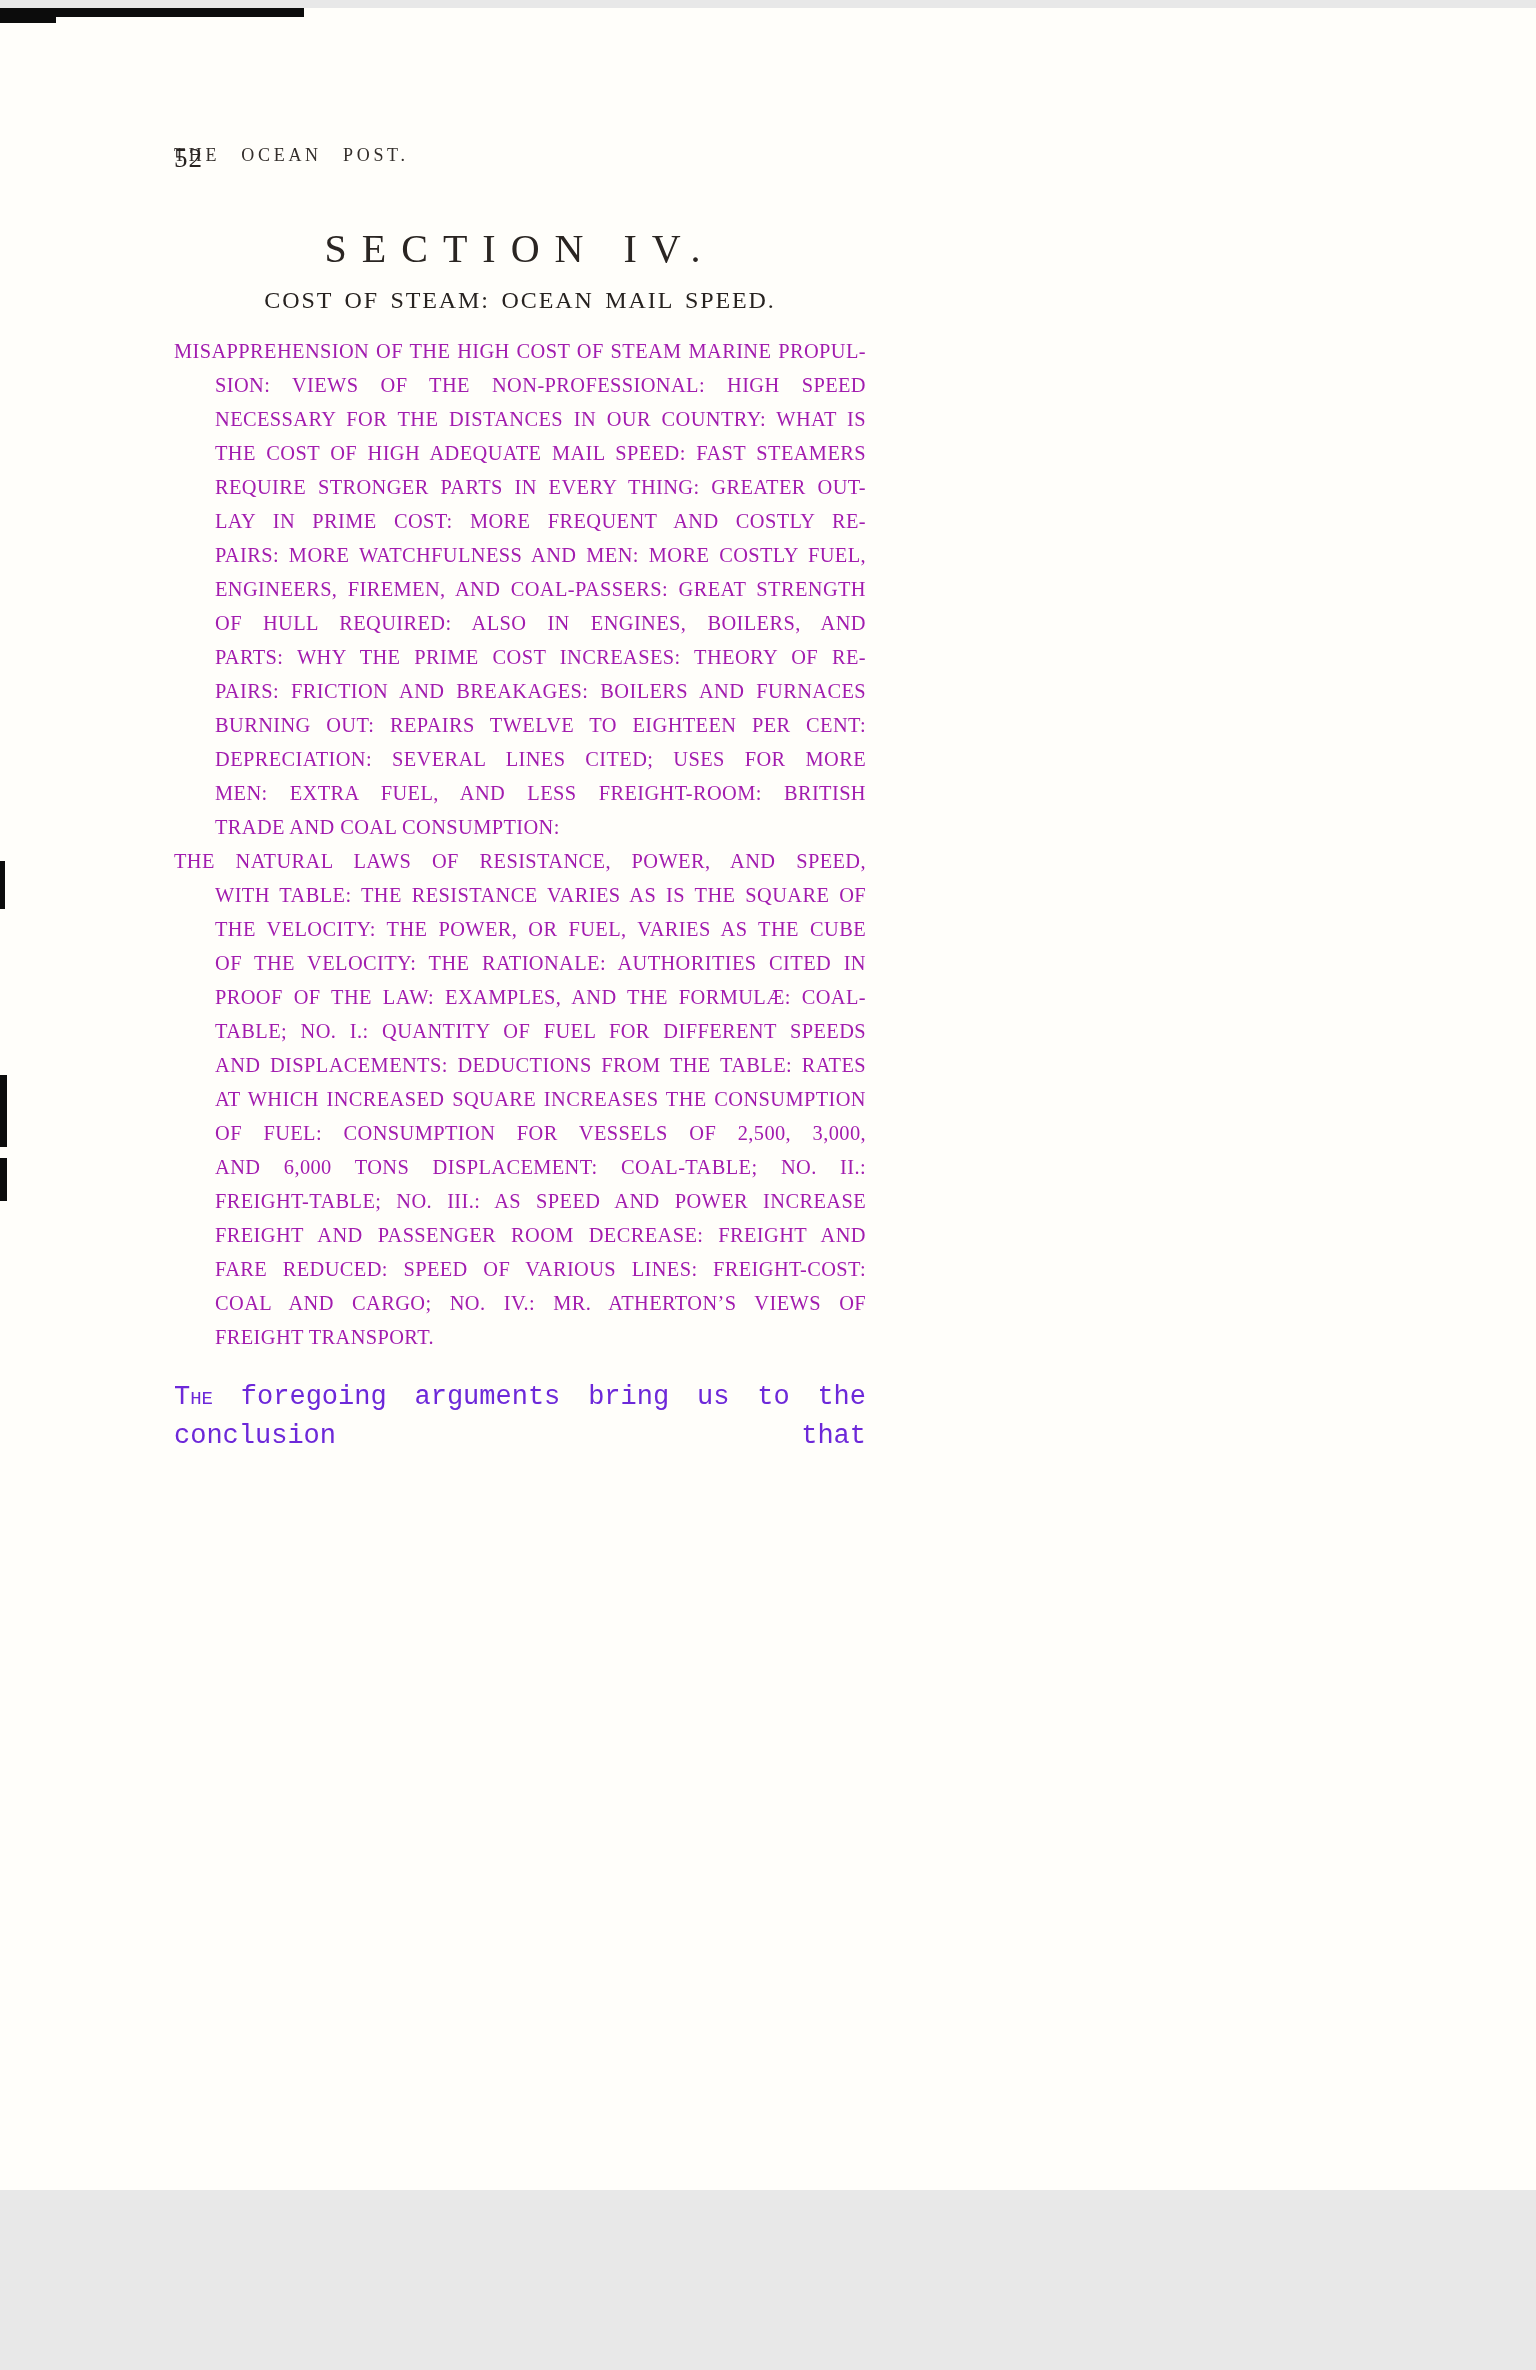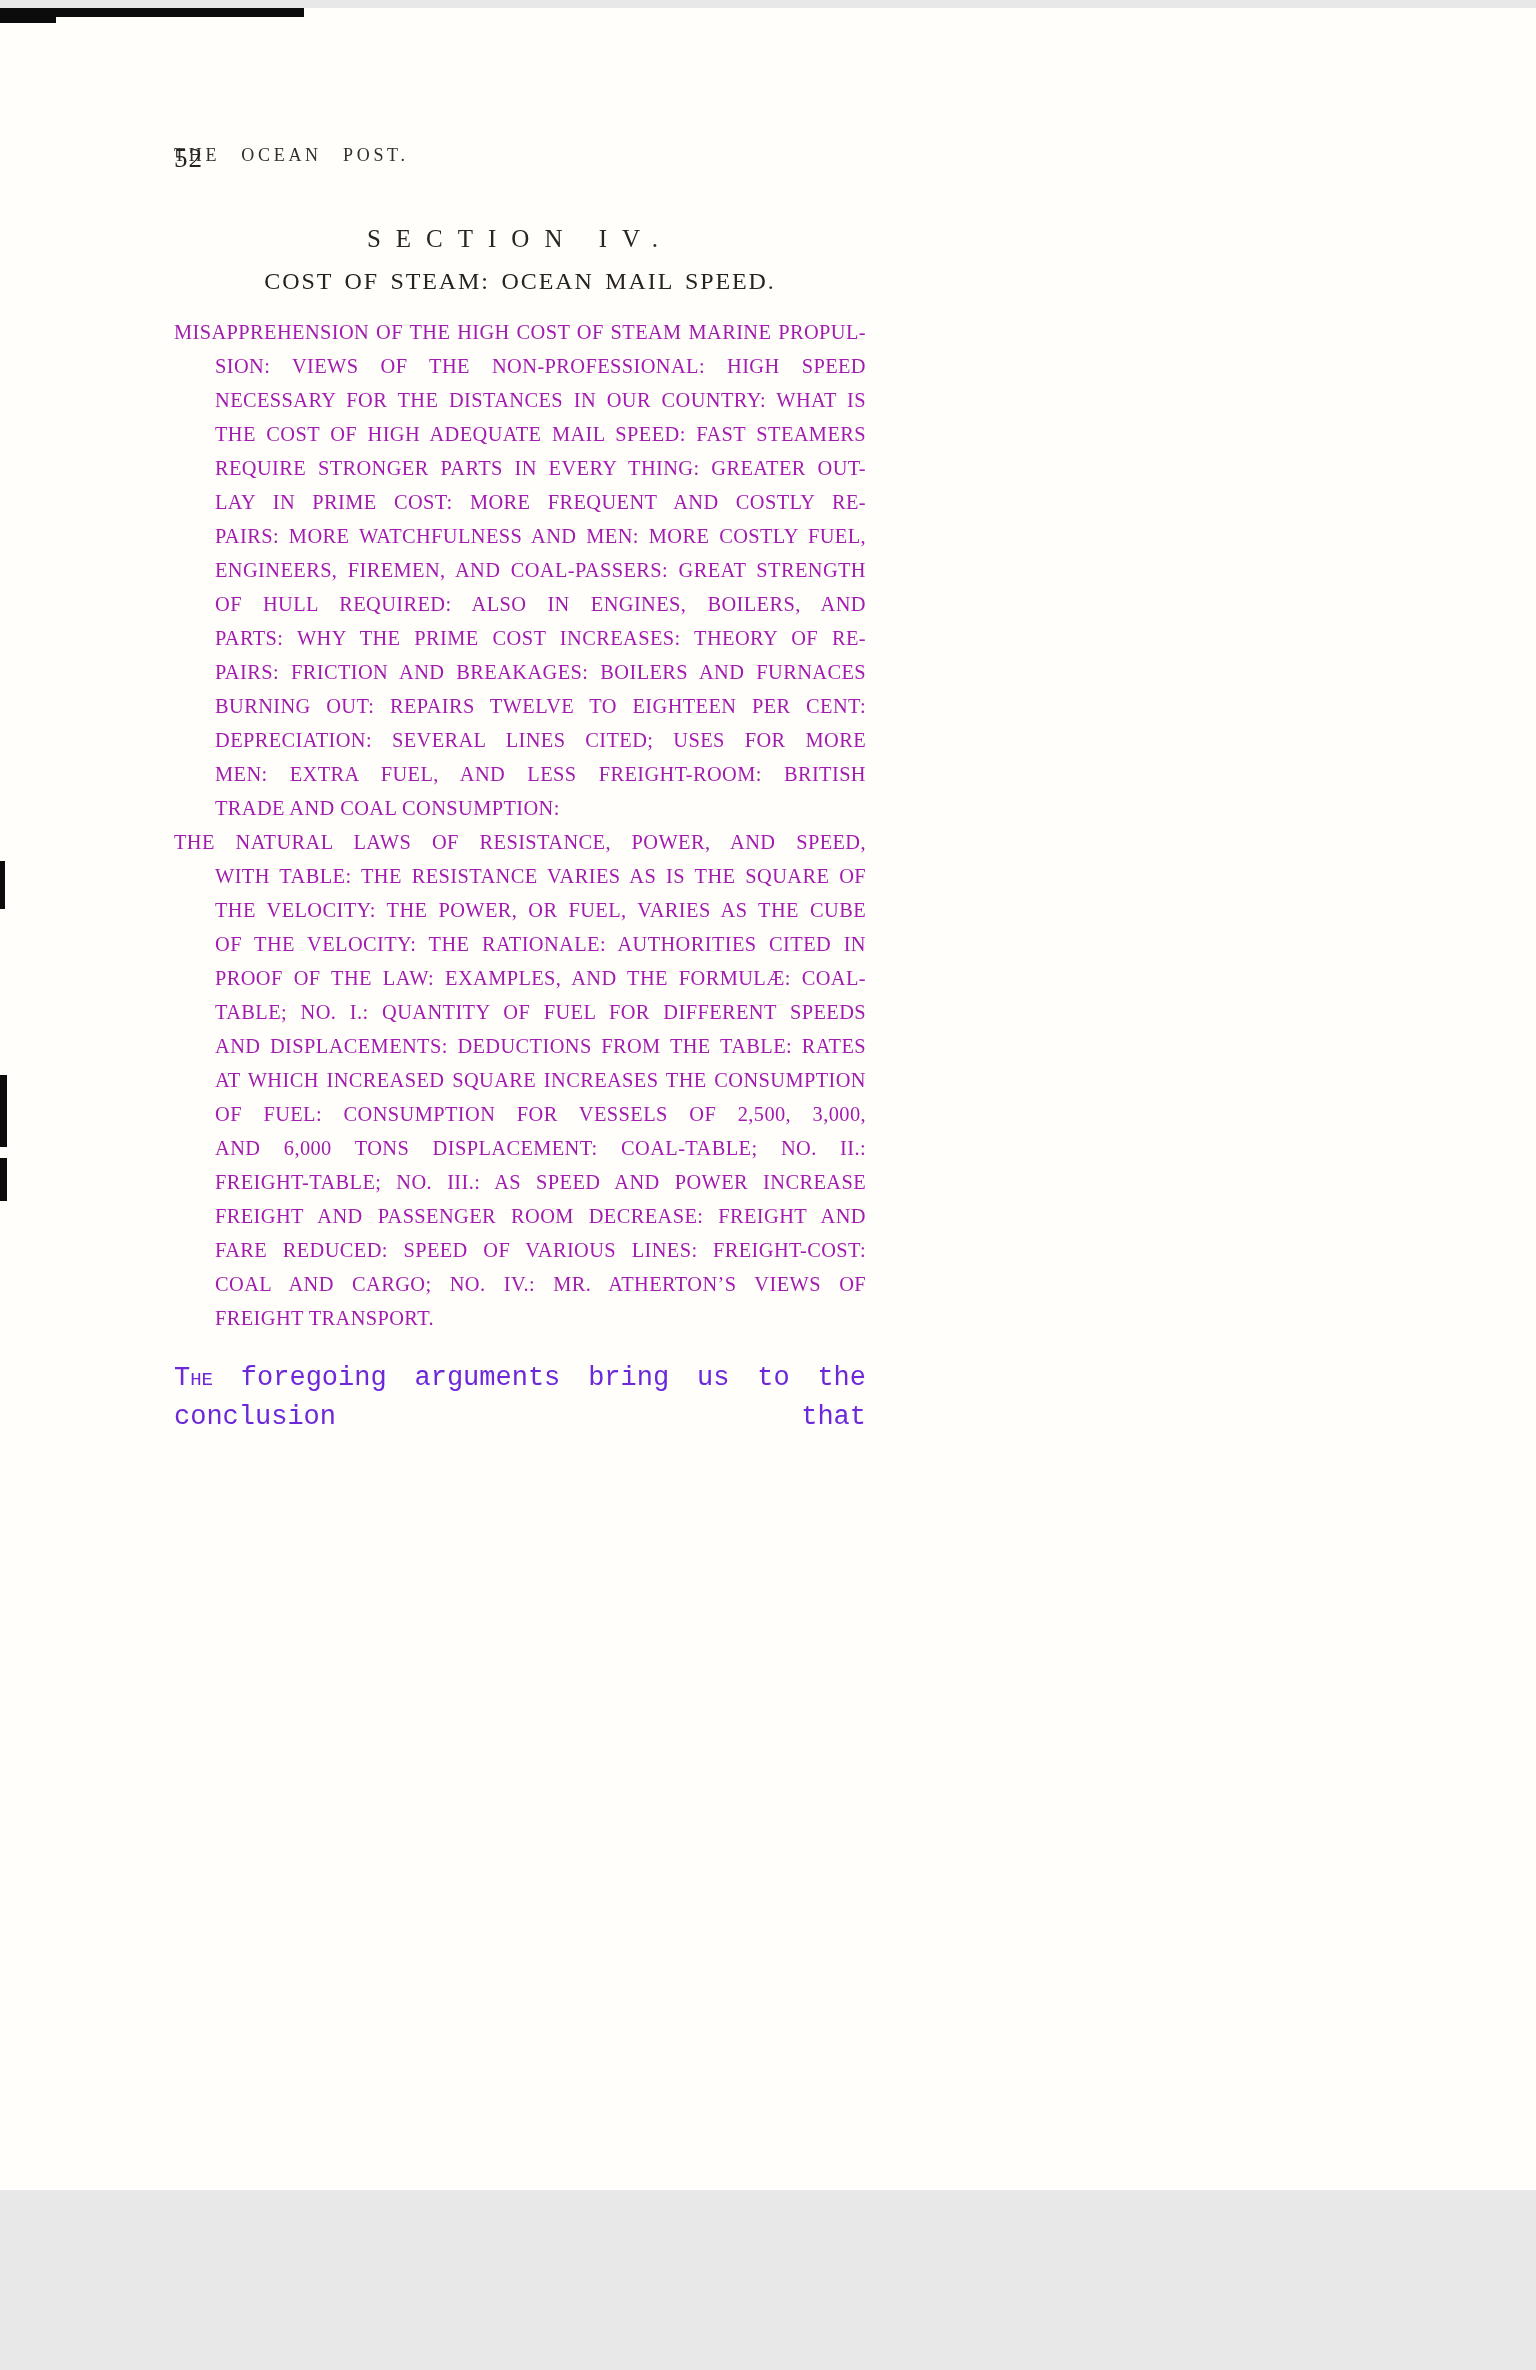--- a/index.html
+++ b/index.html
@@ -34,21 +34,21 @@
     text-align: left;
     font-size: 18px;
     letter-spacing: 3.7px;
     word-spacing: 13px;
     padding-top: 1.9px;
     color: #332e2b;
   }
   .section-title {
     margin-top: 43px;
     text-align: center;
-    font-size: 25px;
+    font-size: 40px;
     letter-spacing: 15px;
     color: #2a2522;
   }
   .section-subtitle {
     margin-top: 15px;
     text-align: center;
     font-size: 24px;
     letter-spacing: 1.9px;
     word-spacing: 3.7px;
   }

